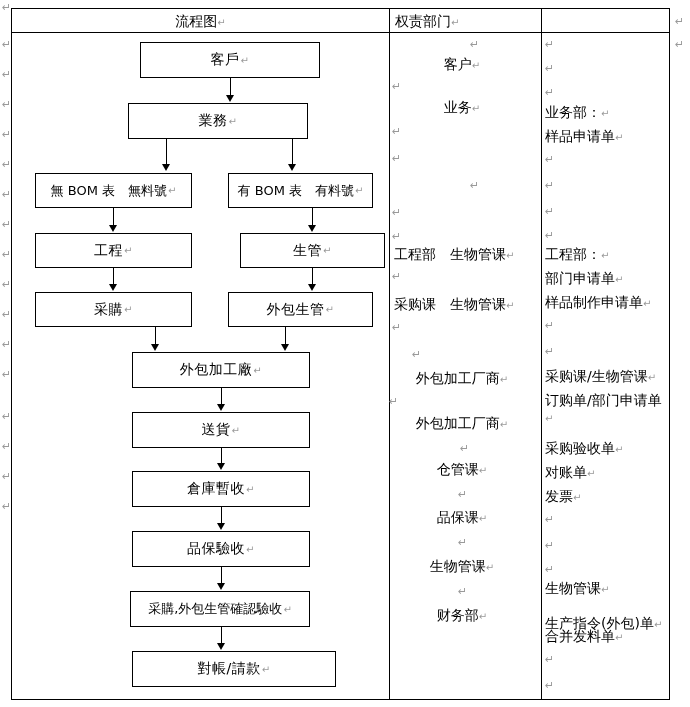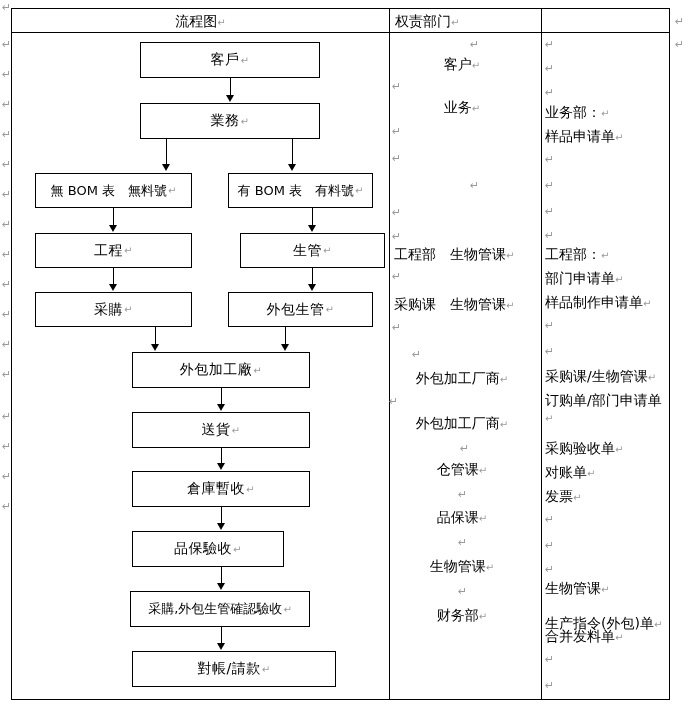--- a/index.html
+++ b/index.html
@@ -145,21 +145,21 @@
   <div class="pil" style="left:2px;top:501px;">↵</div>
 
   <div class="pil" style="left:675px;top:16px;">↵</div>
   <div class="pil" style="left:675px;top:39px;">↵</div>
 
   <div class="node" style="left:140px;top:42px;width:180px;height:36px;">
     <span>客戶</span>
       <span class="pmark">↵</span>
   </div>
 
-  <div class="node" style="left:140px;top:103px;width:180px;height:36px;">
+  <div class="node" style="left:128px;top:103px;width:180px;height:36px;">
     <span>業務</span>
       <span class="pmark">↵</span>
   </div>
 
   <div class="node tight" style="left:35px;top:173px;width:157px;height:35px;">
     <span>無 BOM 表　無料號</span>
       <span class="pmark">↵</span>
   </div>
 
   <div class="node tight" style="left:228px;top:173px;width:145px;height:35px;">
@@ -195,21 +195,21 @@
   <div class="node" style="left:132px;top:412px;width:178px;height:36px;align-items:center;">
     <span>送貨</span>
       <span class="pmark">↵</span>
   </div>
 
   <div class="node" style="left:132px;top:471px;width:178px;height:36px;">
     <span>倉庫暫收</span>
       <span class="pmark">↵</span>
   </div>
 
-  <div class="node" style="left:132px;top:531px;width:152px;height:36px;">
+  <div class="node" style="left:132px;top:531px;width:178px;height:36px;">
     <span>品保驗收</span>
       <span class="pmark">↵</span>
   </div>
 
   <div class="node tight" style="left:130px;top:591px;width:180px;height:36px;">
     <span>采購,外包生管確認驗收</span>
       <span class="pmark">↵</span>
   </div>
 
   <div class="node" style="left:132px;top:651px;width:204px;height:36px;">

